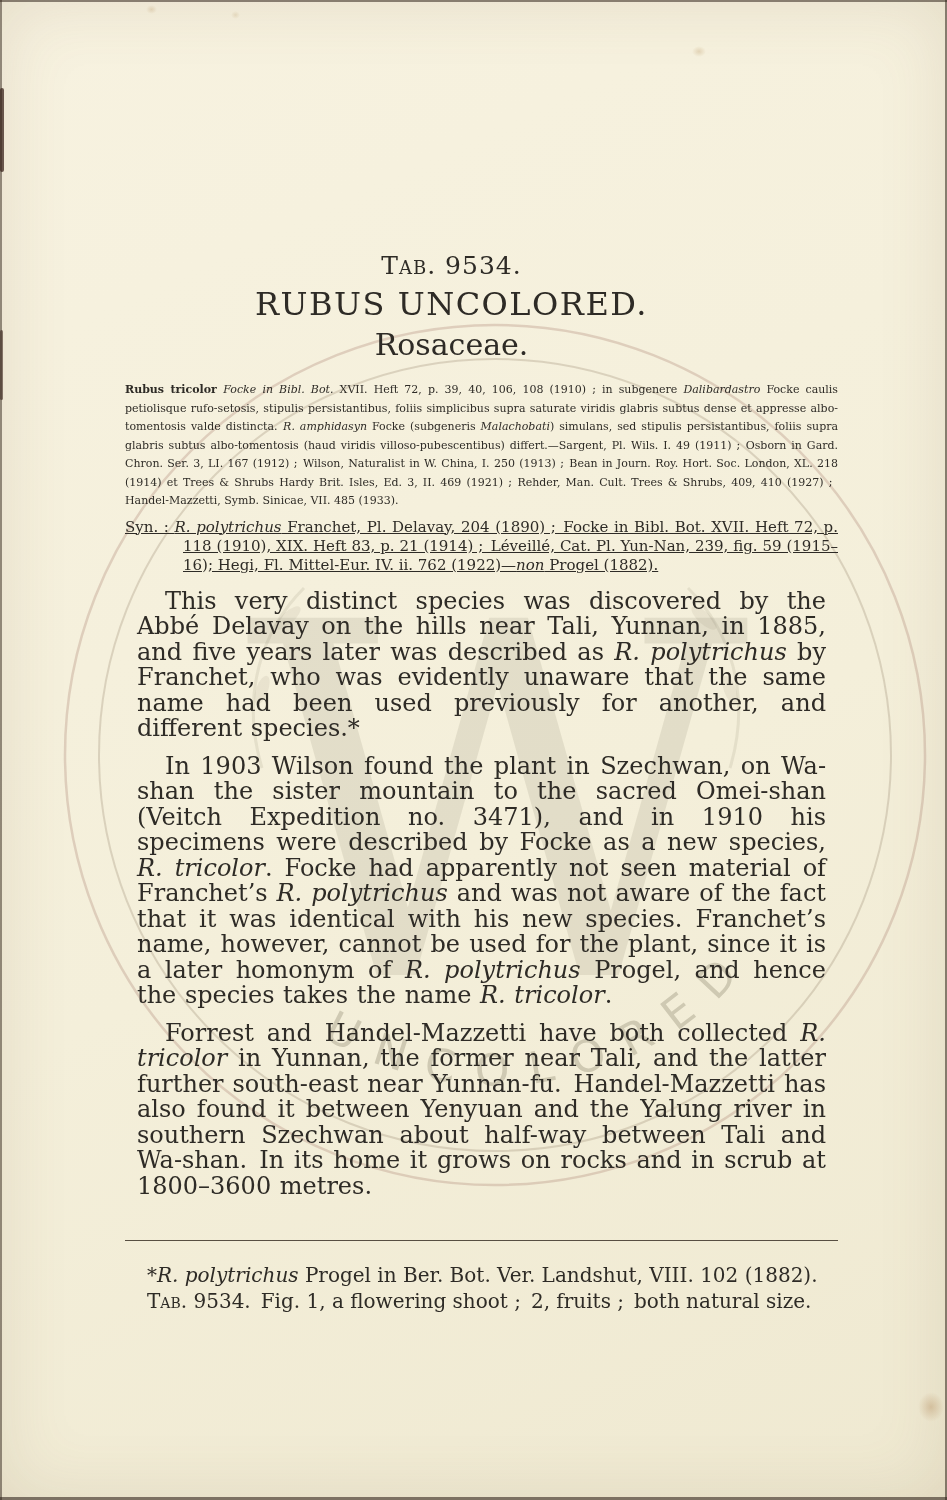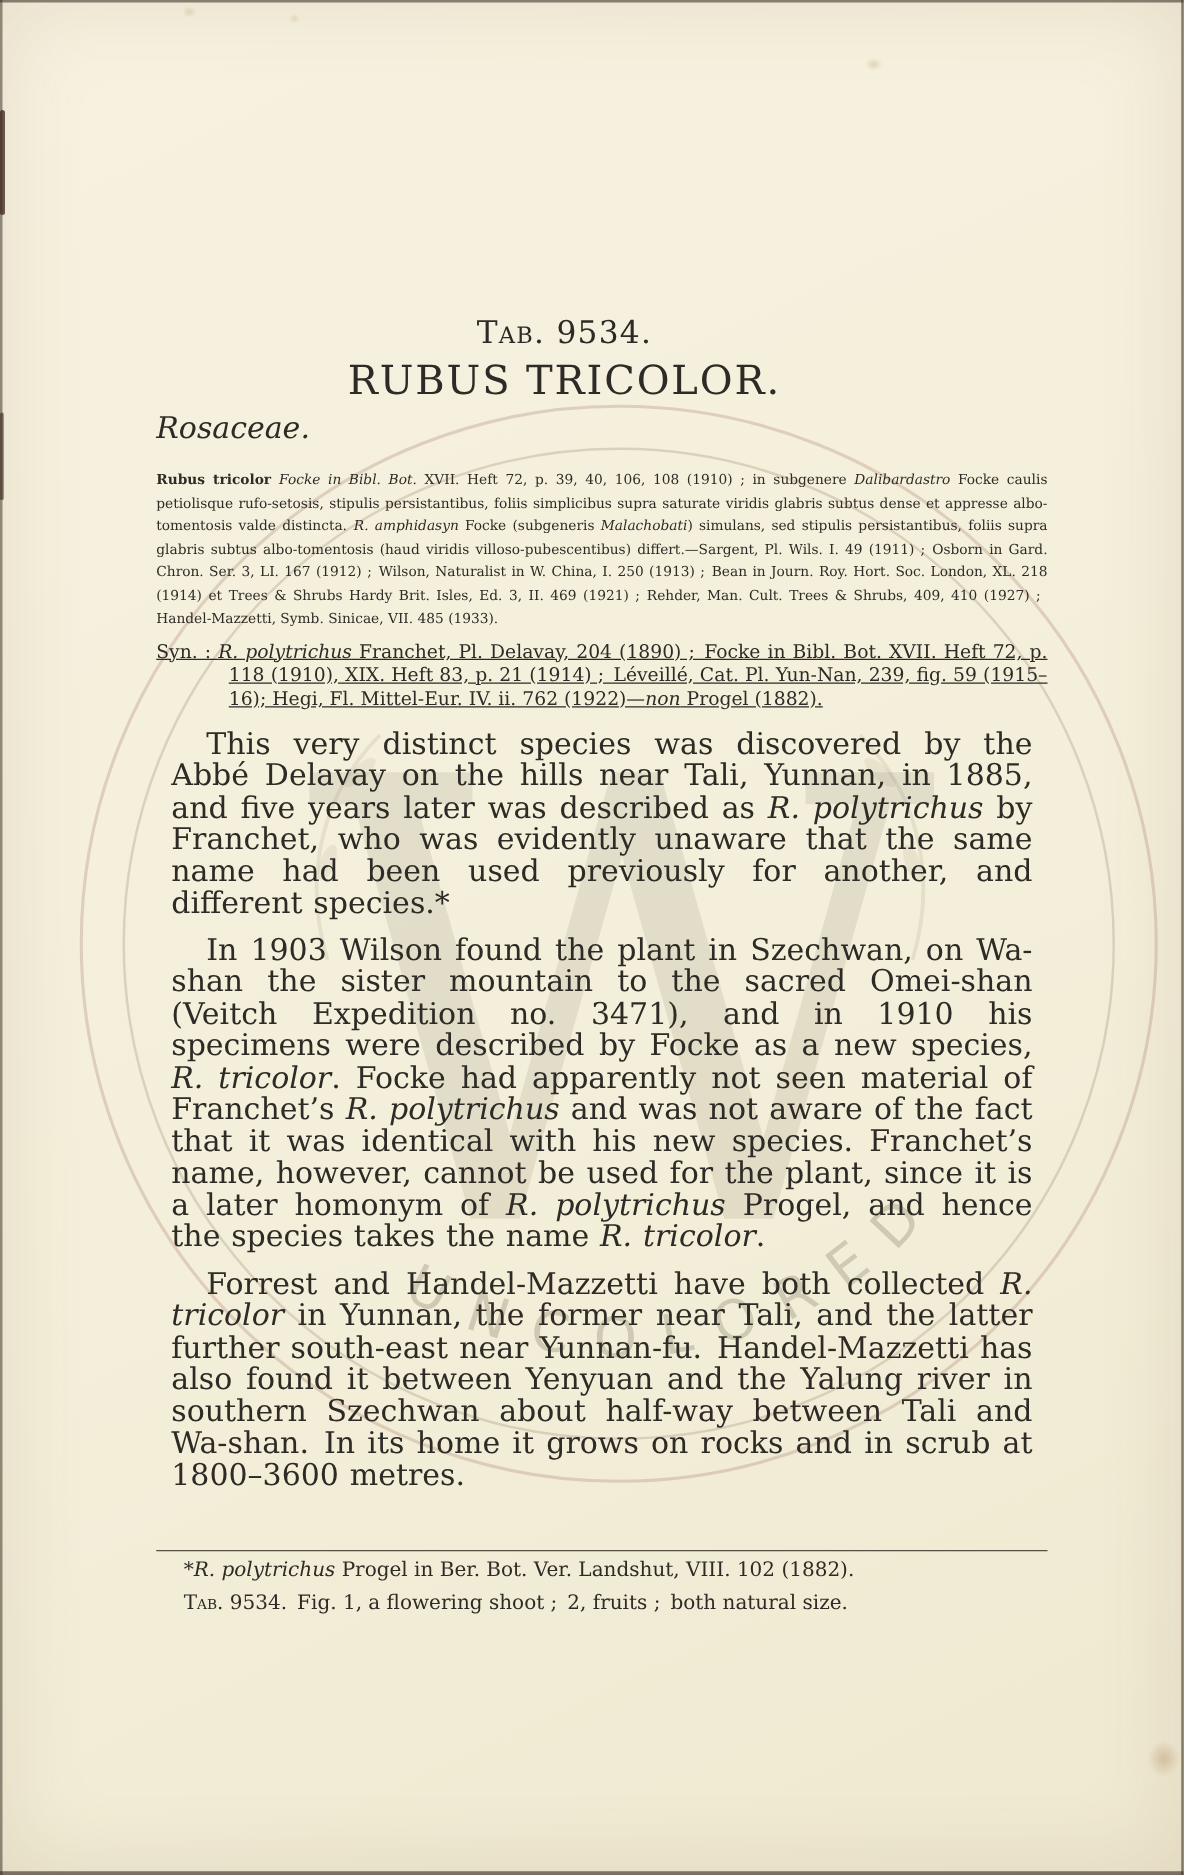--- a/index.html
+++ b/index.html
@@ -34,29 +34,29 @@
   .wm-ring{font-family:"DejaVu Sans","Liberation Sans",sans-serif;font-size:44px;letter-spacing:22px;fill:#7d775f;opacity:.30;}
   .wm-circle-outer{fill:none;stroke:#b08a78;stroke-width:2.5;opacity:.33;}
   .wm-circle-inner{fill:none;stroke:#9b8a74;stroke-width:2;opacity:.30;}
   .wm-sprig{fill:none;stroke:#7d775f;stroke-width:3;opacity:.13;}
   .wm-leaf{fill:#7d775f;opacity:.10;}
 
   
   .content{position:absolute;left:125px;top:253px;width:713px;}
   .h-tab{font-size:25px;line-height:1;text-align:center;font-variant:small-caps;letter-spacing:1px;margin-right:60px;}
   .h-title{font-size:32px;line-height:1;font-weight:normal;text-align:center;letter-spacing:1.5px;margin:10px 60px 0 0;}
-  .h-family{font-size:24px;line-height:1;font-style:italic;text-align:left;margin:10px 60px 0 0;}
+  .h-family{font-size:30px;line-height:1;text-align:center;margin:10px 60px 0 0;}
   .citation{font-size:11px;line-height:18.5px;text-align:justify;margin:21px 0 0 0;}
   .syn{font-size:15px;line-height:19px;text-align:justify;margin:7px 0 0 0;padding-left:58px;text-indent:-58px;text-decoration:underline;}
   .body-para{font-size:24px;line-height:25.5px;text-align:justify;text-indent:28px;margin:12px;word-spacing:1px;}
   .body-block{margin-top:14px;}
 
   .footnotes{position:absolute;left:125px;top:1240px;width:713px;}
   .fn-rule{border-top:1.5px solid rgba(60,50,40,.85);width:713px;height:0;}
-  .fn{font-size:16px;line-height:22px;margin:4px 0 0 0;padding-left:22px;}
+  .fn{font-size:20px;line-height:22px;margin:23px 0 0 0;padding-left:22px;}
   .fn2{margin-top:4px;}
   .seg-sc{font-variant:small-caps;}
   b{font-weight:bold;}
 </style>
 </head>
 <body>
 
 <div class="sheet">
 
   <svg class="watermark" width="947" height="1500" viewBox="0 0 947 1500" aria-hidden="true">
@@ -83,21 +83,21 @@
   <div class="edge edge-right"></div>
   <div class="edge-blob blob1"></div>
   <div class="edge-blob blob2"></div>
   <div class="spot spot1"></div>
   <div class="spot spot2"></div>
   <div class="spot spot3"></div>
   <div class="spot spot4"></div>
 
   <main class="content">
     <div class="h-tab">Tab. 9534.</div>
-    <h1 class="h-title">RUBUS TRICOLOR.</h1>
+    <h1 class="h-title">RUBUS UNCOLORED.</h1>
     <div class="h-family">Rosaceae.</div>
 
     <p class="citation"><b>Rubus tricolor </b><i>Focke in Bibl. Bot.</i><span> XVII. Heft 72, p. 39, 40, 106, 108 (1910) ; in subgenere </span><i>Dalibardastro</i><span> Focke caulis petiolisque rufo-setosis, stipulis persistantibus, foliis simplicibus supra saturate viridis glabris subtus dense et appresse albo-tomentosis valde distincta. </span><i>R. amphidasyn</i><span> Focke (subgeneris </span><i>Malachobati</i><span>) simulans, sed stipulis persistantibus, foliis supra glabris subtus albo-tomentosis (haud viridis villoso-pubescentibus) differt.—Sargent, Pl. Wils. I. 49 (1911) ; Osborn in Gard. Chron. Ser. 3, LI. 167 (1912) ; Wilson, Naturalist in W. China, I. 250 (1913) ; Bean in Journ. Roy. Hort. Soc. London, XL. 218 (1914) et Trees &amp; Shrubs Hardy Brit. Isles, Ed. 3, II. 469 (1921) ; Rehder, Man. Cult. Trees &amp; Shrubs, 409, 410 (1927) ; Handel-Mazzetti, Symb. Sinicae, VII. 485 (1933).</span></p>
     <p class="syn"><span>Syn. : </span><i>R. polytrichus</i><span> Franchet, Pl. Delavay, 204 (1890) ; Focke in Bibl. Bot. XVII. Heft 72, p. 118 (1910), XIX. Heft 83, p. 21 (1914) ; Léveillé, Cat. Pl. Yun-Nan, 239, fig. 59 (1915–16); Hegi, Fl. Mittel-Eur. IV. ii. 762 (1922)—</span><i>non</i><span> Progel (1882).</span></p>
 
     <div class="body-block">
       <p class="body-para"><span>This very distinct species was discovered by the Abbé Delavay on the hills near Tali, Yunnan, in 1885, and five years later was described as </span><i>R. polytrichus</i><span> by Franchet, who was evidently unaware that the same name had been used previously for another, and different species.*</span></p>
       <p class="body-para"><span>In 1903 Wilson found the plant in Szechwan, on Wa-shan the sister mountain to the sacred Omei-shan (Veitch Expedition no. 3471), and in 1910 his specimens were described by Focke as a new species, </span><i>R. tricolor</i><span>. Focke had apparently not seen material of Franchet’s </span><i>R. polytrichus</i><span> and was not aware of the fact that it was identical with his new species. Franchet’s name, however, cannot be used for the plant, since it is a later homonym of </span><i>R. polytrichus</i><span> Progel, and hence the species takes the name </span><i>R. tricolor</i><span>.</span></p>
       <p class="body-para"><span>Forrest and Handel-Mazzetti have both collected </span><i>R. tricolor</i><span> in Yunnan, the former near Tali, and the latter further south-east near Yunnan-fu. Handel-Mazzetti has also found it between Yenyuan and the Yalung river in southern Szechwan about half-way between Tali and Wa-shan. In its home it grows on rocks and in scrub at 1800–3600 metres.</span></p>
     </div>

